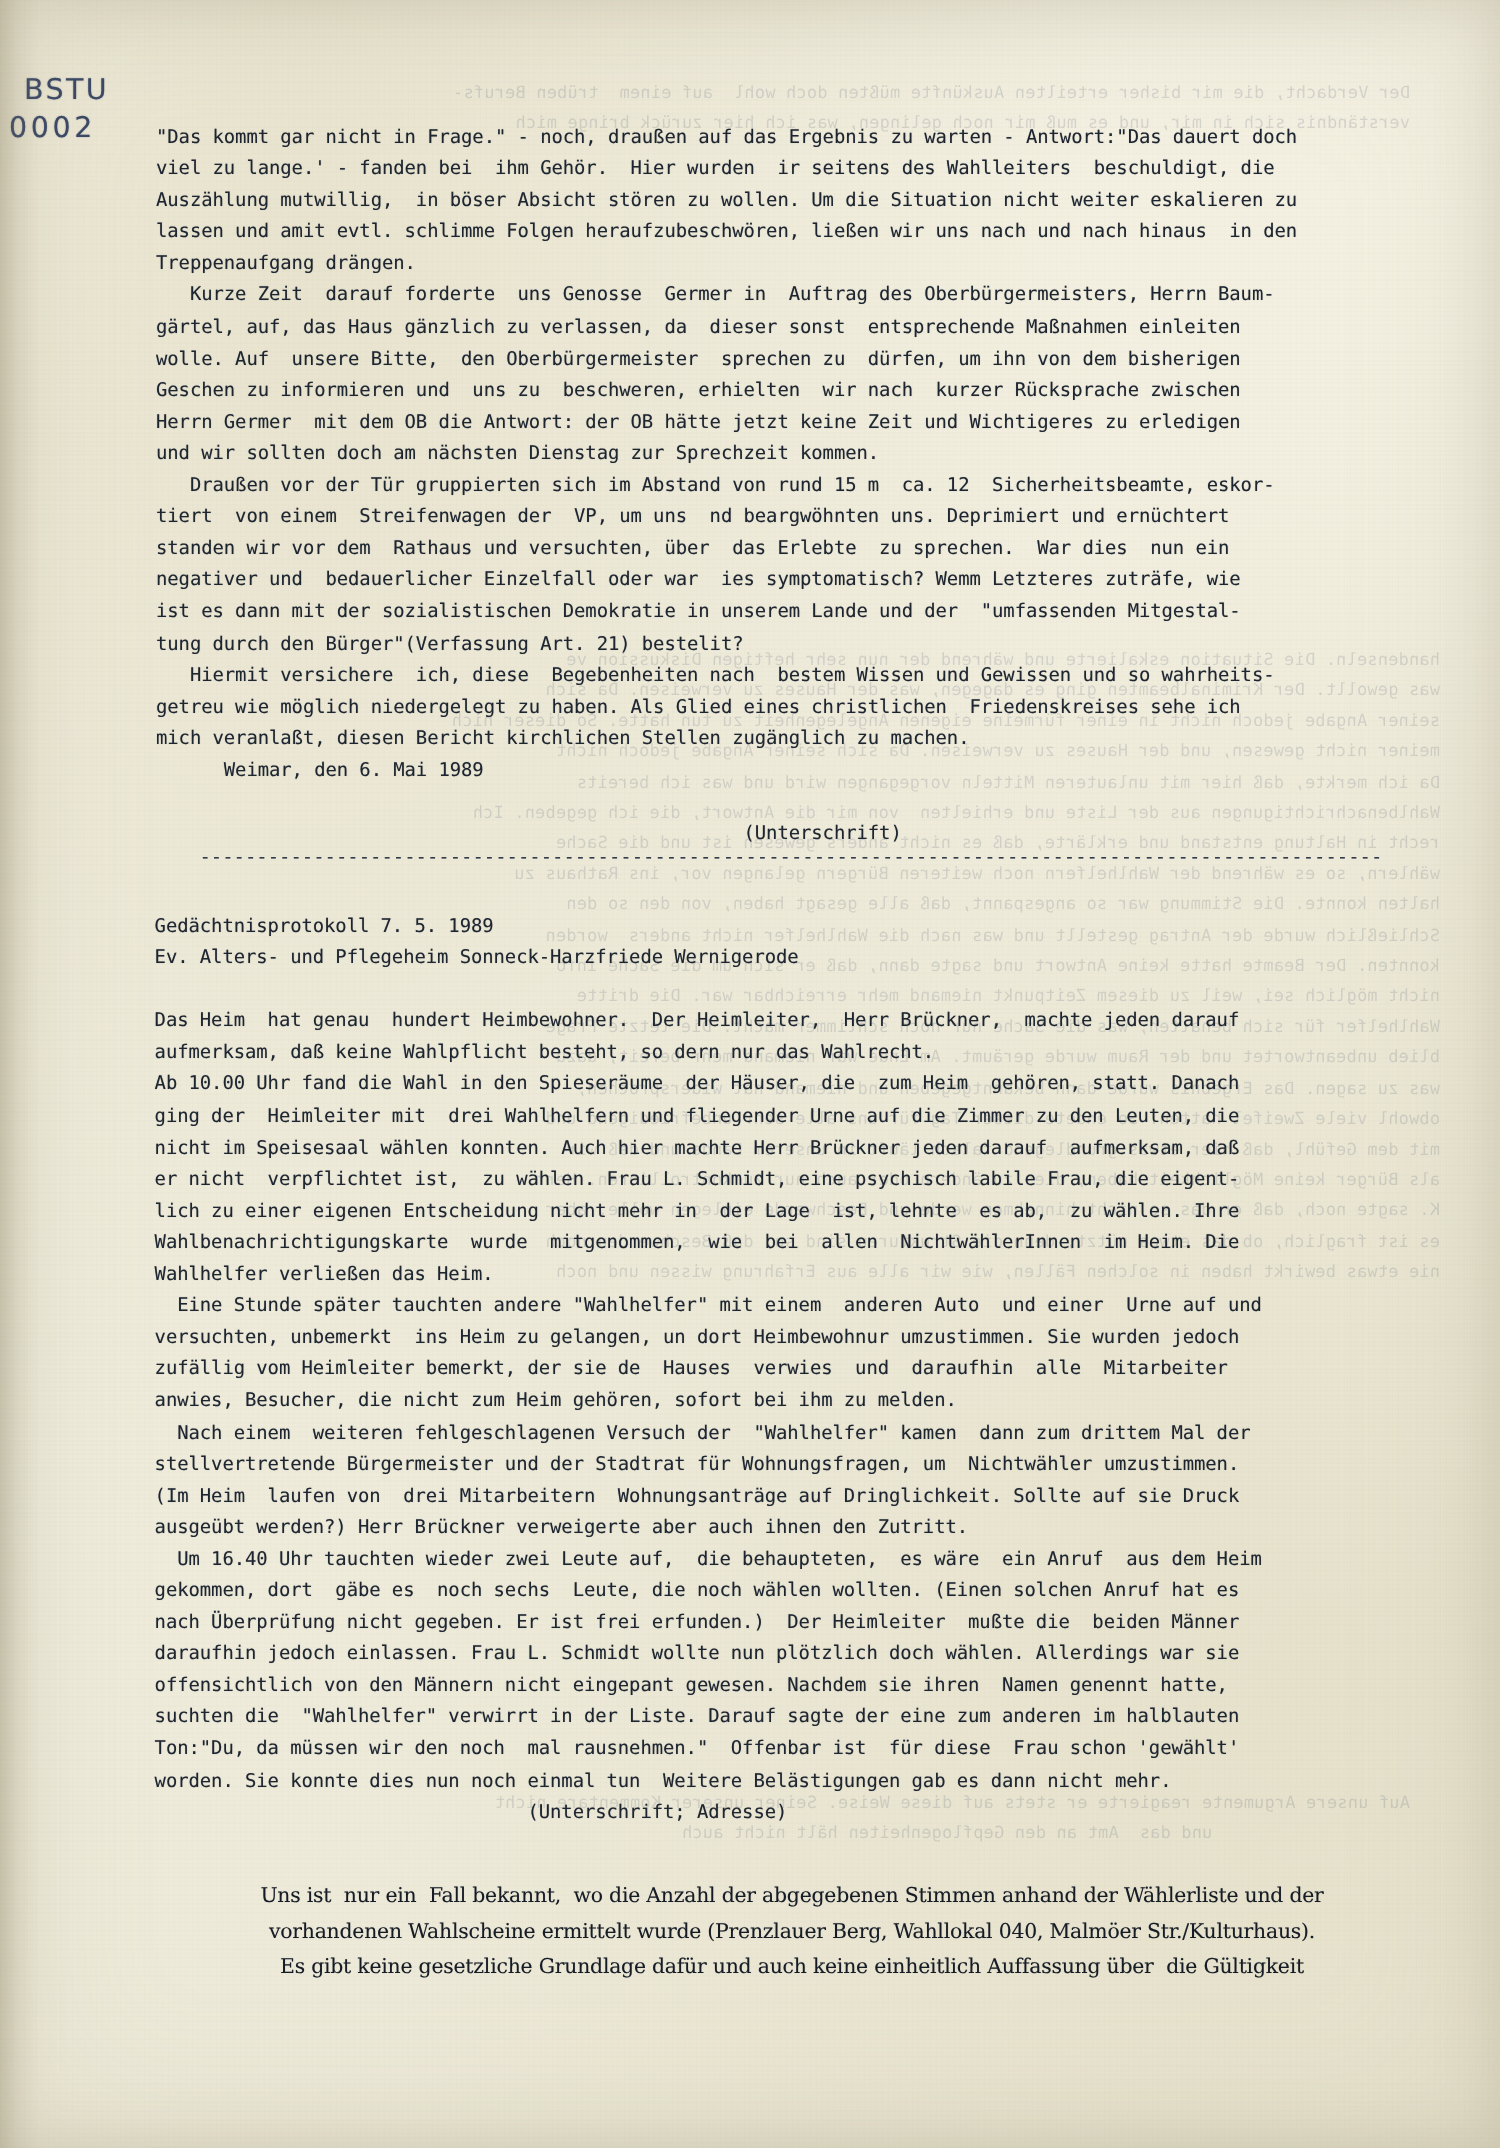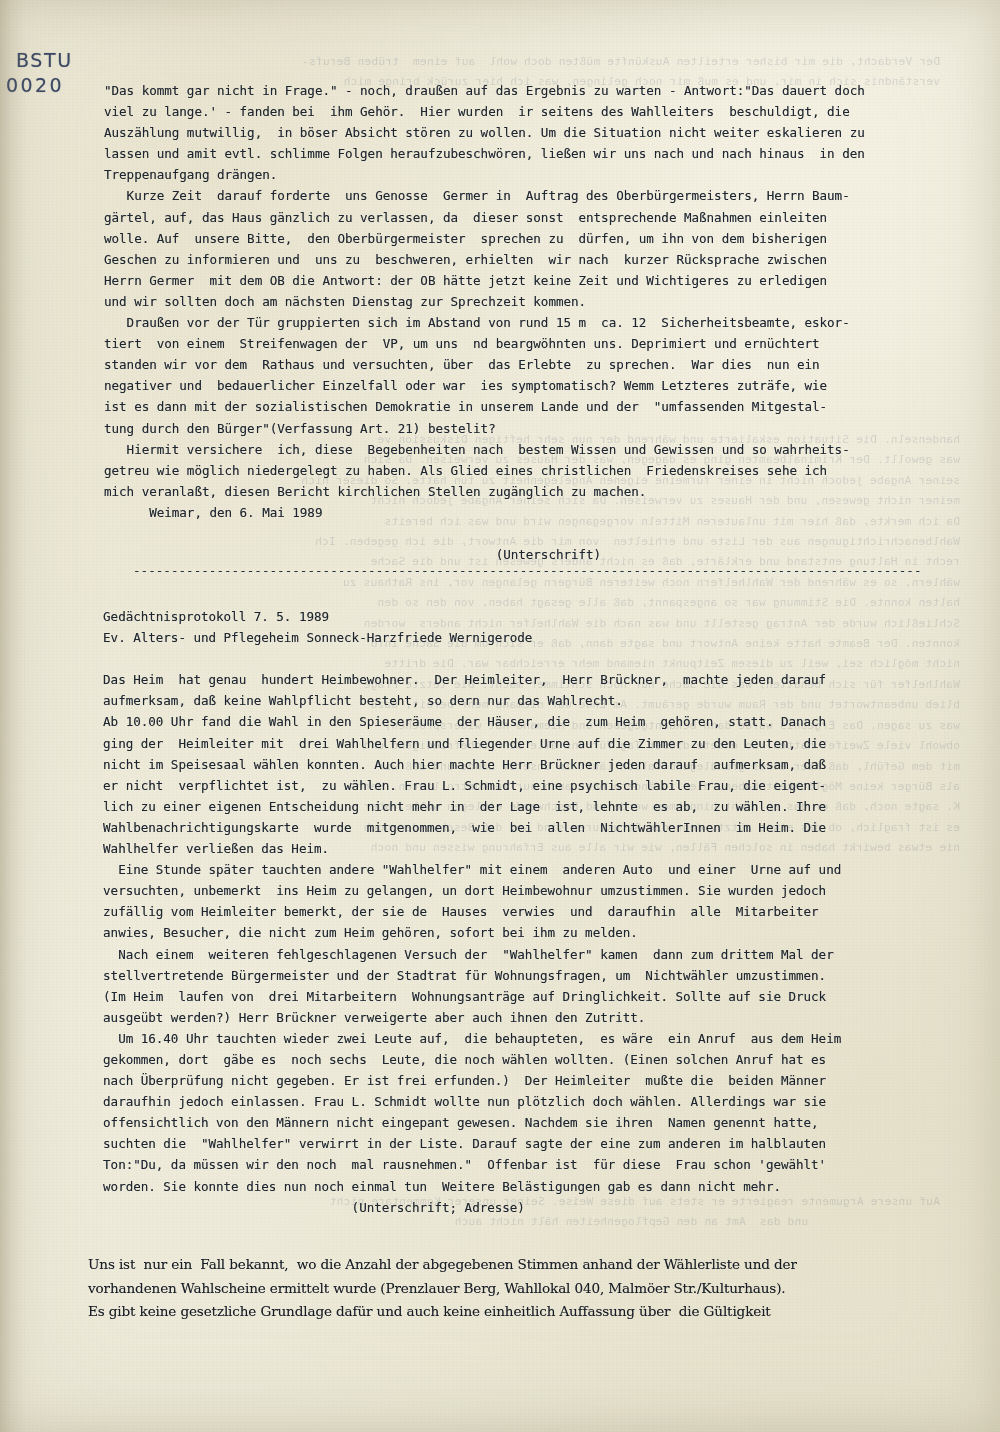--- a/index.html
+++ b/index.html
@@ -123,20 +123,21 @@
     left: 88px;
     top: 1253px;
     width: 880px;
     color: #161c26;
     font-family: "DejaVu Serif", serif;
     font-size: 13.6px;
     line-height: 23.6px;
     letter-spacing: -0.15px;
     white-space: pre;
     text-shadow: 0 0 .5px rgba(22,28,38,.35);
+    text-align: center;
   }
 </style>
 </head>
 <body>
 
 <div id="page">
 
   <div id="showthrough">
     <div class="st-col" style="left:60px; top:52px; width:880px;">Der Verdacht, die mir bisher erteilten Auskünfte müßten doch wohl  auf einem  trüben Berufs-
 verständnis sich in mir, und es muß mir noch gelingen, was ich hier zurück bringe mich
@@ -165,21 +166,21 @@
 </div>
     <div class="st-col" style="left:60px; top:1192px; width:880px;">Auf unsere Argumente reagierte er stets auf diese Weise. Seiner unserer Kommentare nicht
                    und das  Amt an den Gepflogenheiten hält nicht auch</div>
   </div>
 
   <div id="grain"></div>
   <div id="edge-left"></div>
 
   <div id="bstu">
     <div class="bstu-line1">BSTU</div>
-    <div class="bstu-line2">0020</div>
+    <div class="bstu-line2">0002</div>
   </div>
 
   <div class="tw" id="block-1">"Das kommt gar nicht in Frage." - noch, draußen auf das Ergebnis zu warten - Antwort:"Das dauert doch
 viel zu lange.' - fanden bei  ihm Gehör.  Hier wurden  ir seitens des Wahlleiters  beschuldigt, die
 Auszählung mutwillig,  in böser Absicht stören zu wollen. Um die Situation nicht weiter eskalieren zu
 lassen und amit evtl. schlimme Folgen heraufzubeschwören, ließen wir uns nach und nach hinaus  in den
 Treppenaufgang drängen.
    Kurze Zeit  darauf forderte  uns Genosse  Germer in  Auftrag des Oberbürgermeisters, Herrn Baum-
 gärtel, auf, das Haus gänzlich zu verlassen, da  dieser sonst  entsprechende Maßnahmen einleiten
 wolle. Auf  unsere Bitte,  den Oberbürgermeister  sprechen zu  dürfen, um ihn von dem bisherigen

